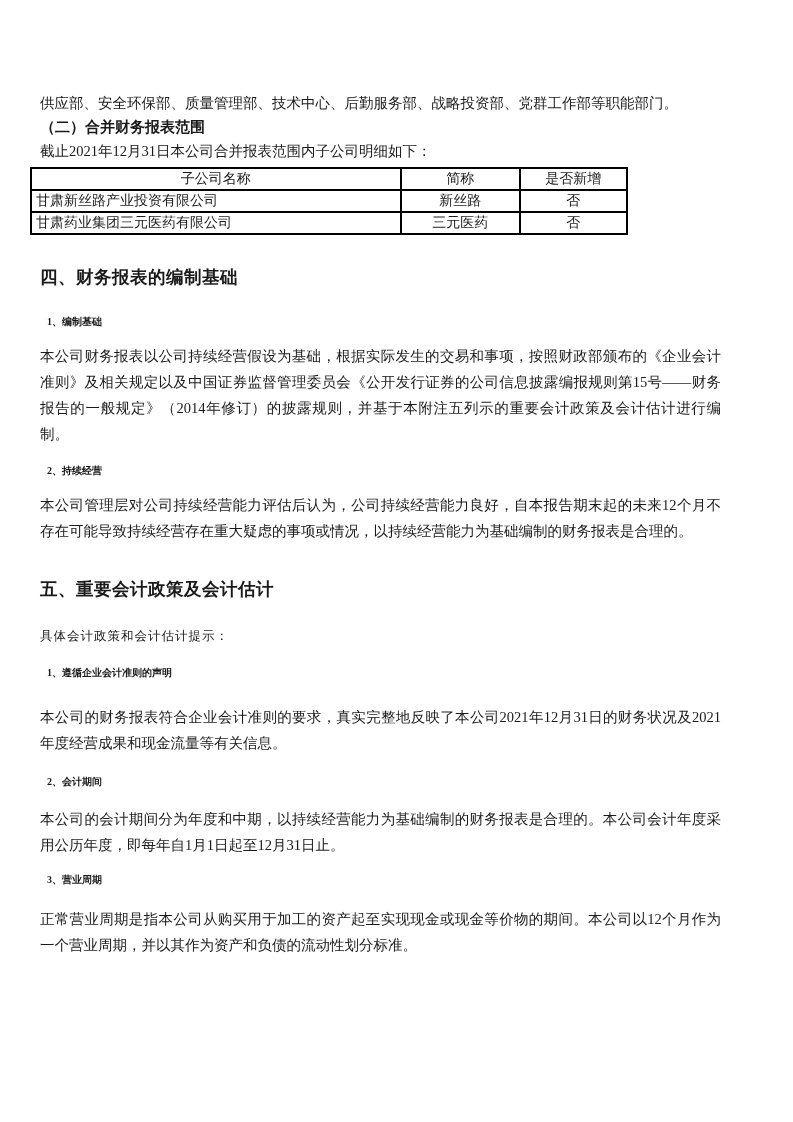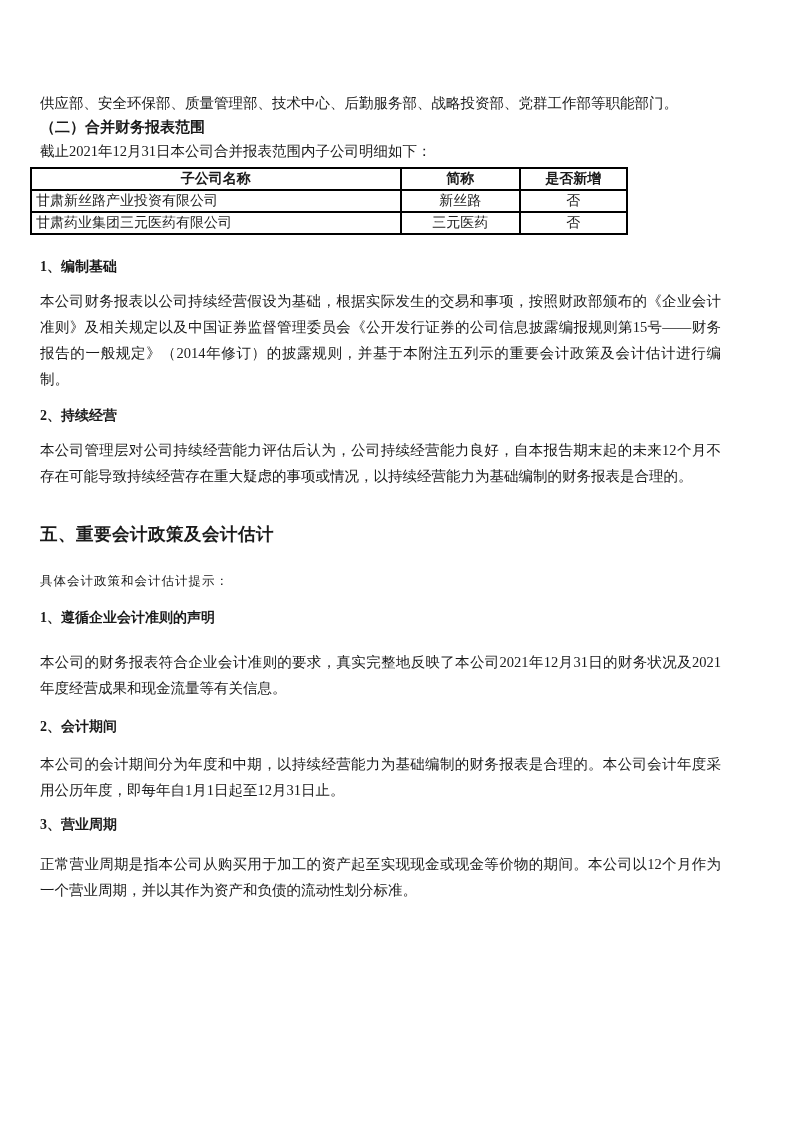--- a/index.html
+++ b/index.html
@@ -46,35 +46,35 @@
   table.subsidiaries td {
     border: 2px solid #000000;
     font-size: 14px;
     font-weight: normal;
     height: 22px;
     padding: 0 4px;
     box-sizing: border-box;
     white-space: nowrap;
     overflow: hidden;
   }
-  table.subsidiaries th { text-align: center; font-weight: bold; }
+  table.subsidiaries th { text-align: center; }
   td.cell-left { text-align: left; }
   td.cell-center { text-align: center; }
   .h-major {
     font-size: 17.5px;
     font-weight: bold;
     line-height: 25px;
     margin: 0;
     letter-spacing: 0.5px;
   }
   .h-minor {
-    font-size: 14px;
+    font-size: 10px;
     font-weight: bold;
     line-height: 21px;
-    margin: 0;
+    margin: 7px;
   }
   .body-text {
     font-size: 14.5px;
     line-height: 26px;
     text-align: justify;
   }
   .note-text {
     font-size: 12.5px;
     line-height: 18px;
     letter-spacing: 1px;
@@ -126,20 +126,21 @@
       </tr>
       <tr>
         <td class="cell-left">甘肃药业集团三元医药有限公司</td>
         <td class="cell-center">三元医药</td>
         <td class="cell-center">否</td>
       </tr>
     </tbody>
   </table>
 
   <section>
+    <h2 class="h-major mt-s4">四、财务报表的编制基础</h2>
 
     <h4 class="h-minor mt-s4h1">1、编制基础</h4>
     <p class="body-text mt-s4p1">本公司财务报表以公司持续经营假设为基础，根据实际发生的交易和事项，按照财政部颁布的《企业会计准则》及相关规定以及中国证券监督管理委员会《公开发行证券的公司信息披露编报规则第15号——财务报告的一般规定》（2014年修订）的披露规则，并基于本附注五列示的重要会计政策及会计估计进行编制。</p>
 
     <h4 class="h-minor mt-s4h2">2、持续经营</h4>
     <p class="body-text mt-s4p2">本公司管理层对公司持续经营能力评估后认为，公司持续经营能力良好，自本报告期末起的未来12个月不存在可能导致持续经营存在重大疑虑的事项或情况，以持续经营能力为基础编制的财务报表是合理的。</p>
   </section>
 
   <section>
     <h2 class="h-major mt-s5">五、重要会计政策及会计估计</h2>

